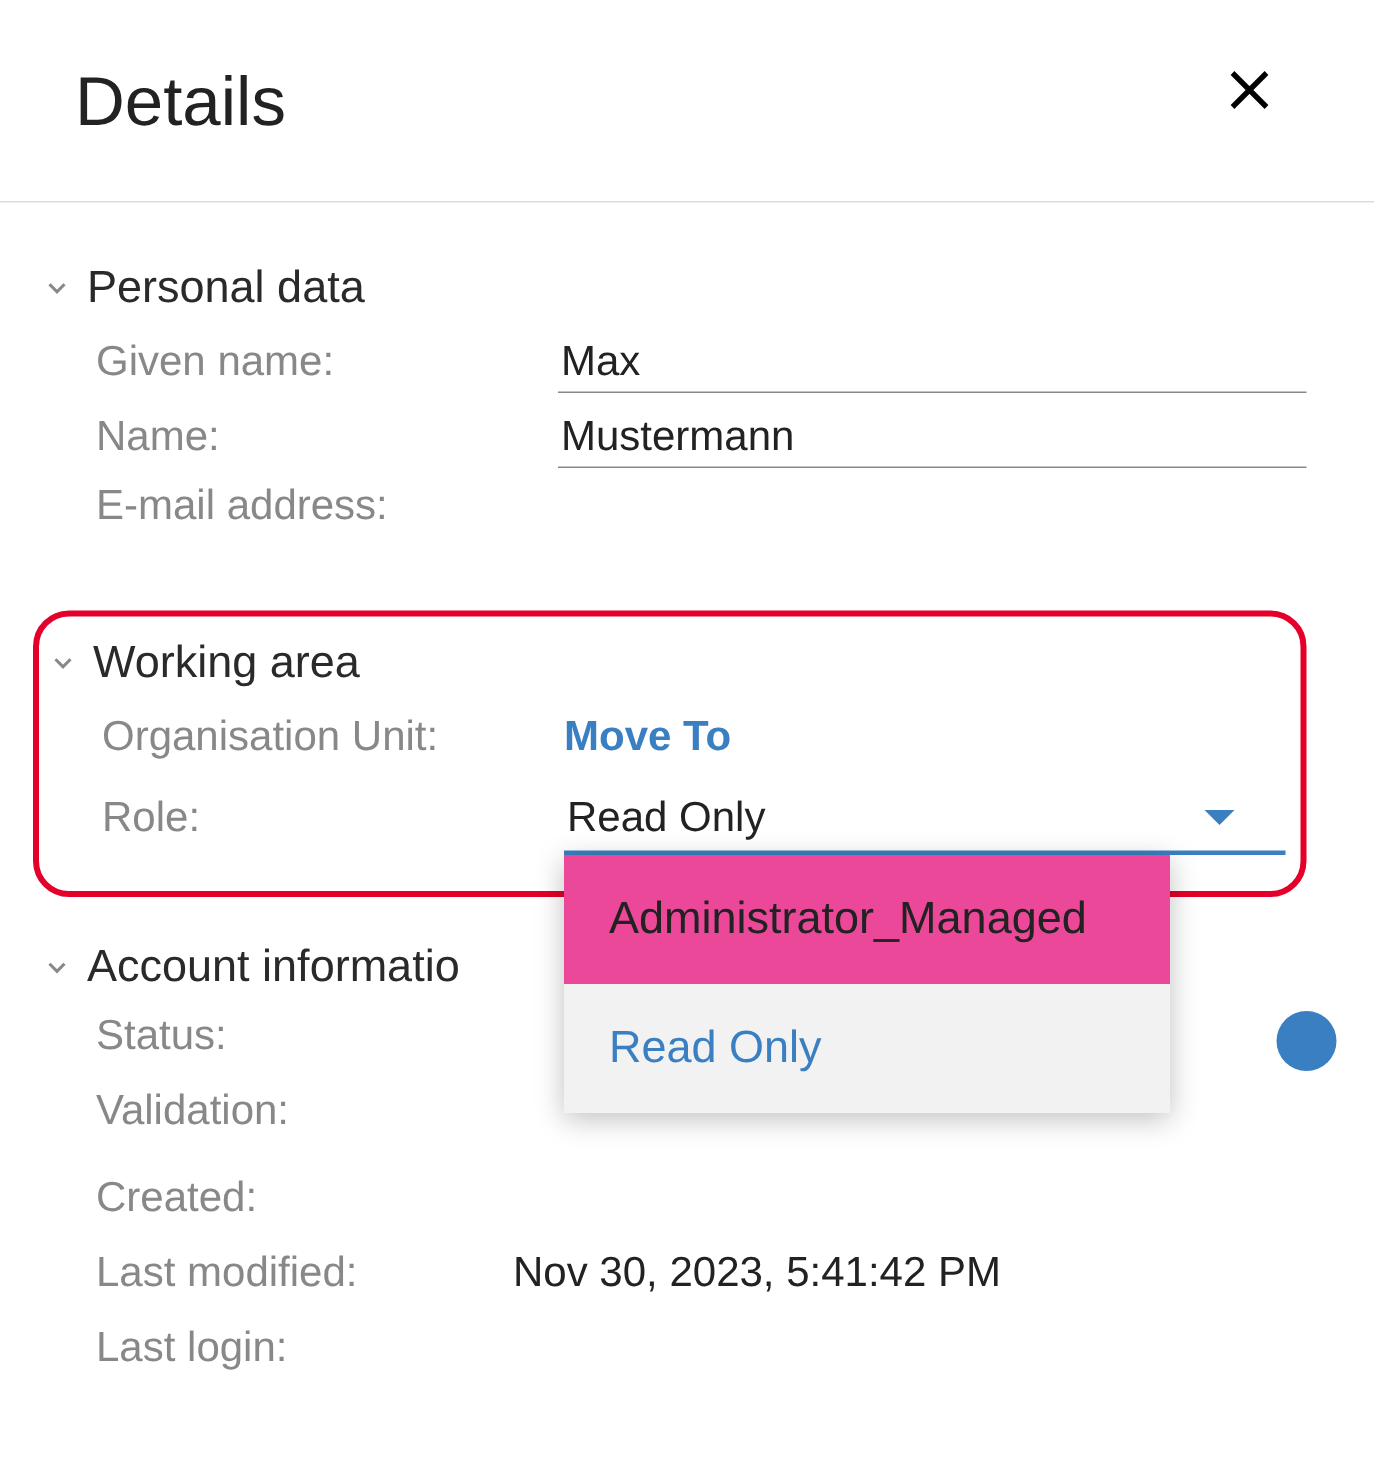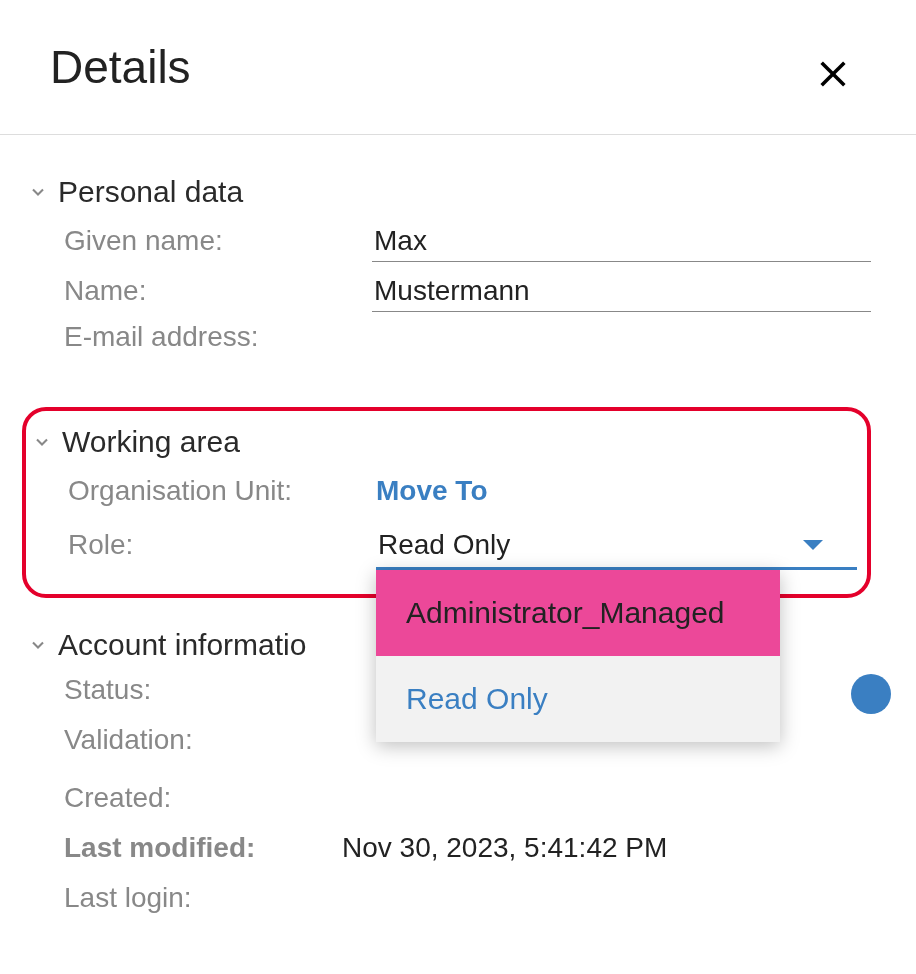--- a/index.html
+++ b/index.html
@@ -6,21 +6,21 @@
     body {
       font-family: "Segoe UI", Arial, sans-serif;
       background: #fff;
       width: 916px;
       height: 974px;
       overflow: hidden;
     }
     .header {
       display: flex;
       justify-content: space-between;
-      align-items: flex-end;
+      align-items: flex-start;
       padding: 40px 63px 40px 50px;
       border-bottom: 1px solid #ddd;
     }
     .title {
       font-size: 46px;
       font-weight: 400;
       color: #222;
     }
     .close-btn {
       cursor: pointer;
@@ -237,21 +237,21 @@
       <span class="label">Status:</span>
       <div class="toggle-thumb"></div>
     </div>
     <div class="row">
       <span class="label">Validation:</span>
     </div>
     <div class="row" style="margin-top:14px;">
       <span class="label">Created:</span>
     </div>
     <div class="row">
-      <span class="label" style="width:278px;font-weight:bold;">Last modified:</span>
+      <span class="label" style="width:278px;">Last modified:</span>
       <span class="value-text">Nov 30, 2023, 5:41:42 PM</span>
     </div>
     <div class="row">
       <span class="label">Last login:</span>
     </div>
   </div>
 
 </div>
 
 </body></html>

